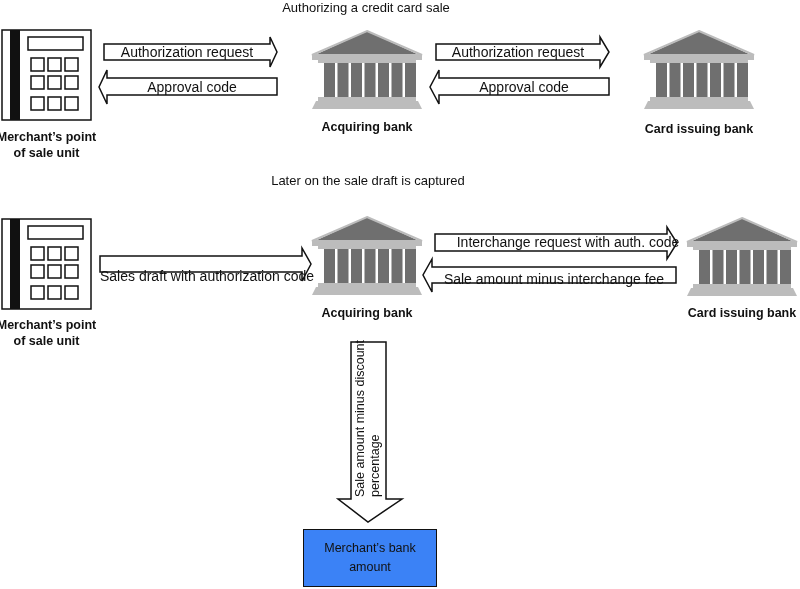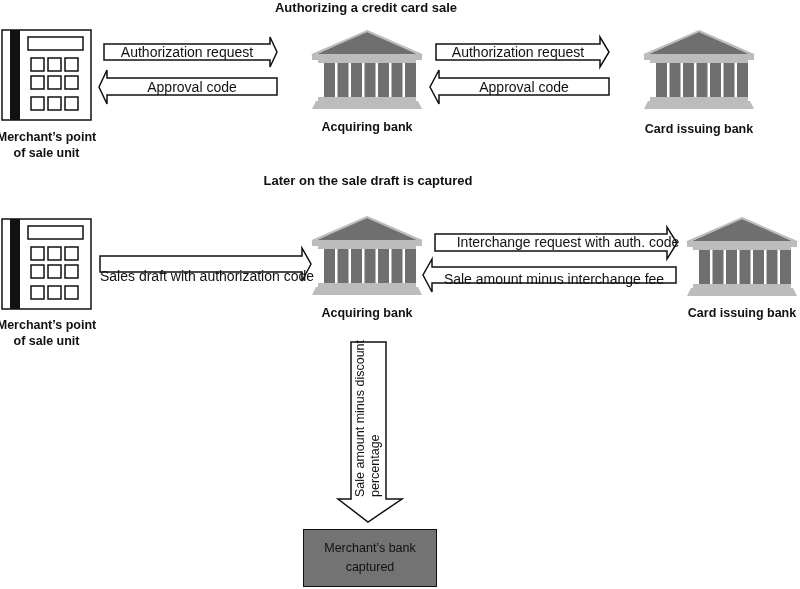--- a/index.html
+++ b/index.html
@@ -1,23 +1,23 @@
 <!DOCTYPE html>
 <html><head>
 <meta charset="utf-8">
 <style>
   html, body { margin: 0; padding: 0; background: #ffffff; }
   body { width: 800px; height: 589px; position: relative; overflow: hidden;
          font-family: "Liberation Sans", "DejaVu Sans", sans-serif; color: #111; }
   .abs { position: absolute; }
-  .heading { font-weight: bold; font-size: 13px; text-align: center; white-space: nowrap; }
+  .heading { font-weight: normal; font-size: 13px; text-align: center; white-space: nowrap; }
   .label { font-weight: bold; font-size: 12.5px; text-align: center; line-height: 16px; white-space: nowrap; }
   .arrowtext { font-size: 14px; text-align: center; white-space: nowrap; line-height: 16px; }
   svg.layer { position: absolute; left: 0; top: 0; }
-  .box { border: 1.5px solid #111; box-sizing: border-box; background: #737373;
+  .box { border: 1.5px solid #111; box-sizing: border-box; background: #3b82f6;
          font-size: 12.5px; text-align: center; line-height: 19px;
          display: flex; align-items: center; justify-content: center; }
   .vtext { font-size: 12.5px; line-height: 15px; white-space: nowrap; text-align: left;
            transform-origin: 0 0; transform: rotate(-90deg); }
 </style>
 </head>
 <body>
 
 <svg class="layer" width="800" height="589" viewBox="0 0 800 589">
   <defs>
@@ -100,15 +100,15 @@
 <div class="abs label" style="left:677px; top:305px; width:130px;">Card issuing bank</div>
 
 <div class="abs vtext" style="left:353px; top:497px; width:152px;">
   <div>Sale amount minus discount</div>
   <div>percentage</div>
 </div>
 
 <div class="abs box" style="left:303px; top:529px; width:134px; height:58px;">
   <div>
     <div>Merchant’s bank</div>
-    <div>captured</div>
+    <div>amount</div>
   </div>
 </div>
 
 </body></html>

